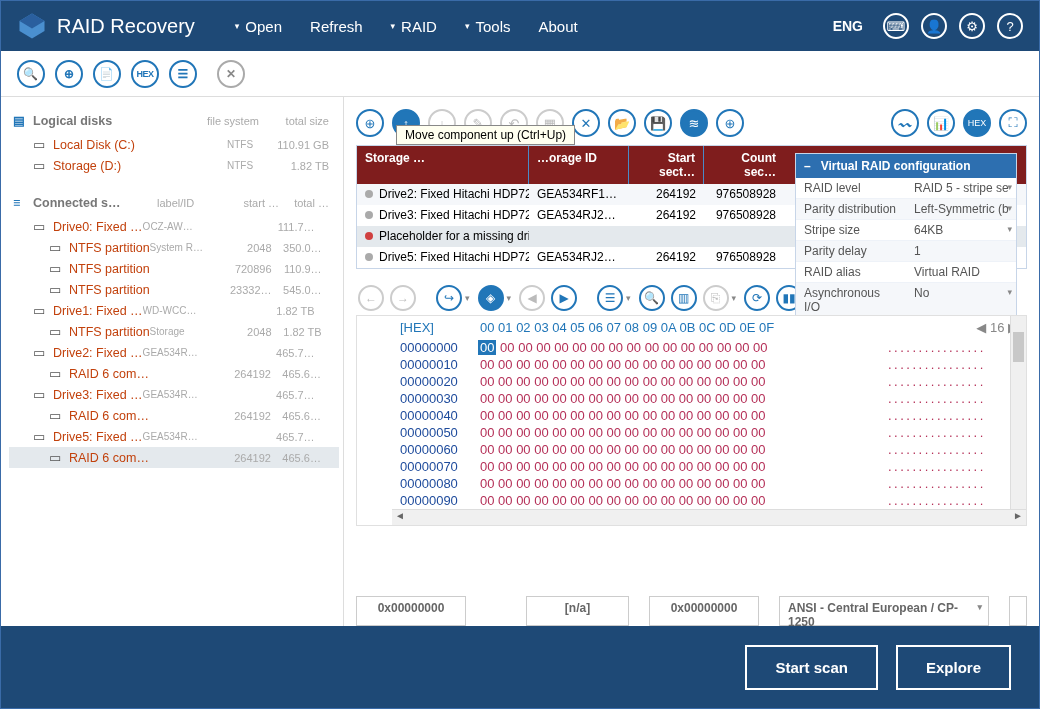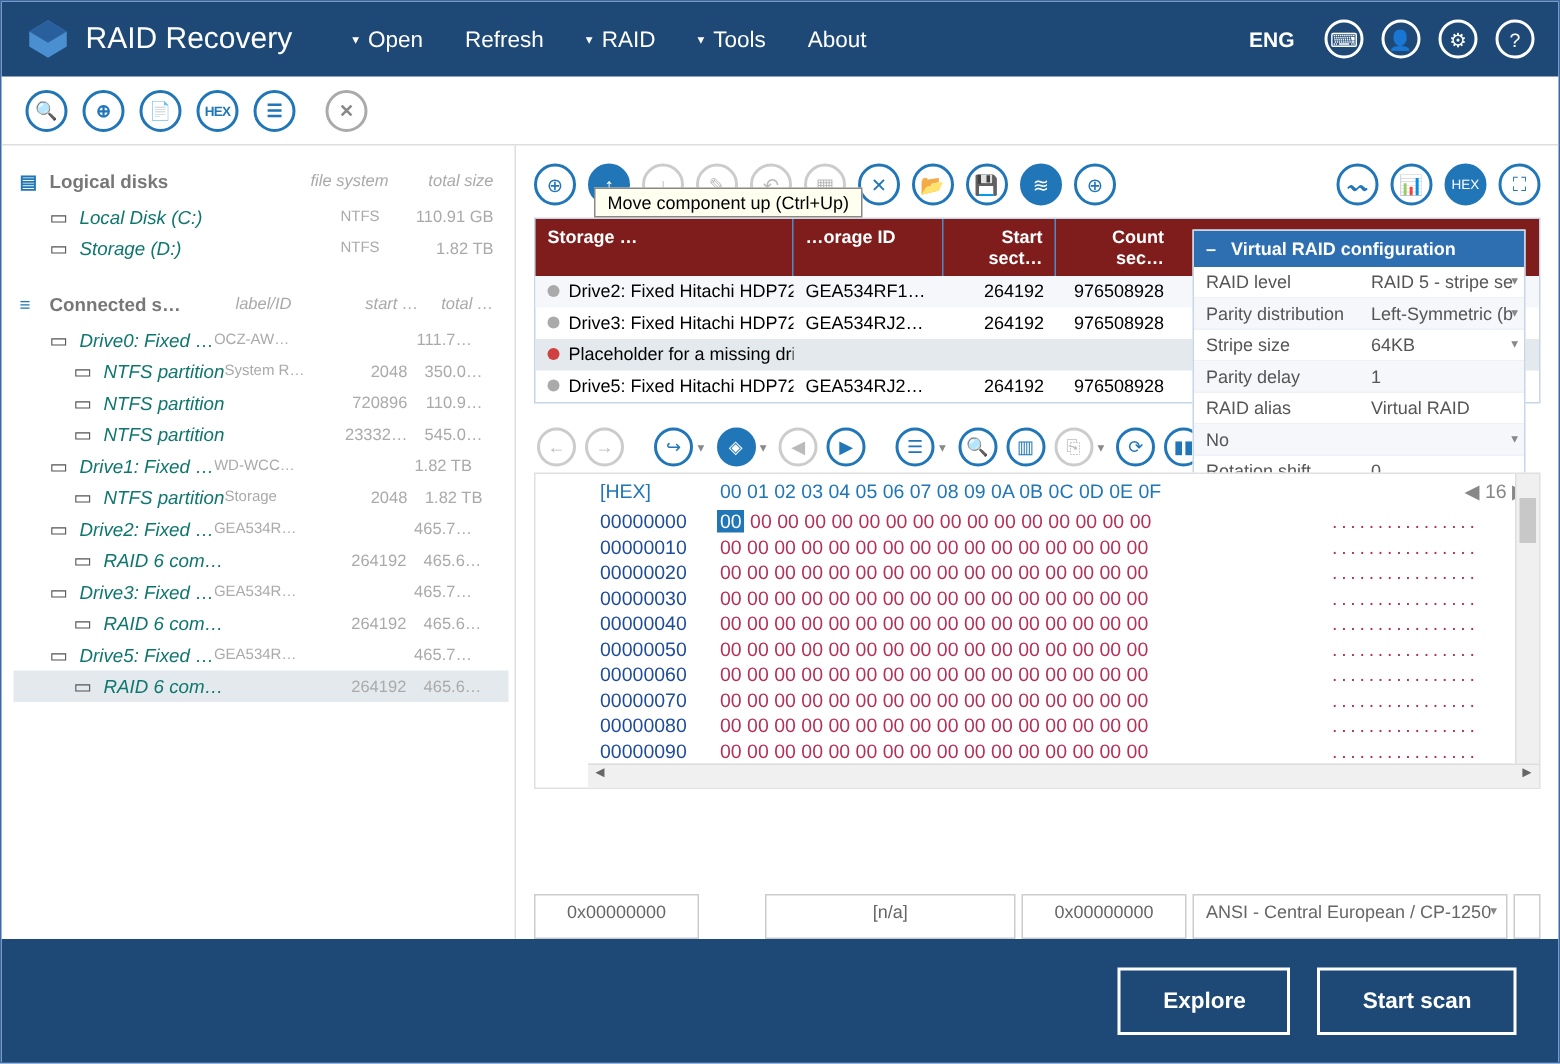--- a/index.html
+++ b/index.html
@@ -16,30 +16,30 @@
 
 .outer-toolbar { height: 46px; border-bottom: 1px solid #ddd; display: flex; align-items: center; padding: 0 16px; gap: 10px; }
 .tool-btn { width: 28px; height: 28px; border: 2px solid #2176b8; border-radius: 50%; display: flex; align-items: center; justify-content: center; color: #2176b8; cursor: pointer; font-size: 12px; font-weight: bold; }
 .tool-btn.hex-btn { font-size: 9px; letter-spacing: -0.5px; }
 .tool-btn.x-btn { border-color: #aaa; color: #888; margin-left: 10px; }
 
 .body-area { display: flex; height: 529px; }
 .sidebar { width: 343px; border-right: 1px solid #ddd; padding: 10px 4px 0 8px; font-size: 12.5px; color: #555; display: flex; flex-direction: column; }
 .side-section-hdr { display: flex; align-items: center; padding: 6px 4px; font-weight: bold; color: #777; }
 .side-section-hdr .sicon { width: 20px; display: inline-block; color: #2176b8; }
-.side-cols { margin-left: auto; display: flex; color: #aaa; font-weight: normal; font-size: 11px; font-style: italic; }
+.side-cols { margin-left: auto; display: flex; color: #aaa; font-weight: normal; font-size: 11px; }
 .col-fs { width: 72px; }
 .col-ss { width: 50px; text-align: right; }
 .col-ts { width: 56px; text-align: right; padding-right: 6px; }
 .side-row { display: flex; align-items: center; padding: 3px 4px; cursor: pointer; }
 .side-row.indent1 { padding-left: 24px; }
 .side-row.indent2 { padding-left: 40px; }
 .side-row.selected { background: #e4e9ed; }
 .side-row .dicon { width: 20px; display: inline-block; font-size: 13px; }
-.side-row .dname { flex: 0 1 auto; white-space: nowrap; overflow: hidden; text-overflow: ellipsis; max-width: 110px; color: #0f766e; font-style: italic; }
+.side-row .dname { flex: 0 1 auto; white-space: nowrap; overflow: hidden; text-overflow: ellipsis; max-width: 110px; color: #c2410c; }
 .side-row .extra { color: #aaa; font-size: 10px; width: 72px; overflow: hidden; text-overflow: ellipsis; white-space: nowrap; }
 .side-row .sstart { color: #aaa; font-size: 11px; width: 50px; text-align: right; }
 .side-row .ssize { color: #aaa; font-size: 11px; width: 56px; text-align: right; padding-right: 6px; }
 
 .main-pane { flex: 1; display: flex; flex-direction: column; position: relative; padding-top: 8px; }
 .mp-toolbar { height: 36px; display: flex; align-items: center; padding: 0 12px; gap: 8px; position: relative; }
 .mp-btn { width: 28px; height: 28px; border: 2px solid #2176b8; border-radius: 50%; display: flex; align-items: center; justify-content: center; color: #2176b8; cursor: pointer; font-size: 13px; }
 .mp-btn.disabled { border-color: #ccc; color: #bbb; cursor: default; }
 .mp-btn.filled { background: #2176b8; color: #fff; }
 .mp-spacer { flex: 1; }
@@ -88,21 +88,21 @@
 .hex-bytes { color: #b53058; width: 390px; }
 .hex-bytes .sel { background: #2176b8; color: #fff; padding: 0 2px; margin-left: -2px; }
 .hex-ascii { margin-left: 18px; color: #b53058; letter-spacing: 2.5px; }
 .hex-scroll-h { height: 16px; background: #f0f0f0; border-top: 1px solid #ddd; position: relative; }
 .hex-scroll-h .sb-left, .hex-scroll-h .sb-right { position: absolute; top: 0; width: 16px; height: 16px; text-align: center; font-size: 10px; color: #666; }
 .hex-scroll-h .sb-left { left: 0; }
 .hex-scroll-h .sb-right { right: 0; }
 .hex-scroll-v { position: absolute; right: 0; top: 0; bottom: 16px; width: 16px; background: #f0f0f0; border-left: 1px solid #ddd; }
 .hex-scroll-v .sb-thumb { position: absolute; top: 16px; left: 2px; right: 2px; height: 30px; background: #c8c8c8; }
 
-.bottom-fields { height: 30px; margin: 6px 12px 0 12px; display: flex; gap: 4px; font-size: 12px; }
+.bottom-fields { height: 30px; margin: 6px 12px 0 12px; display: flex; gap: 20px; font-size: 12px; font-weight: bold; }
 .bf { border: 1px solid #ccc; padding: 4px 8px; text-align: center; color: #666; }
 .bf1 { width: 110px; }
 .bf2 { flex: 1; margin-left: 40px; }
 .bf3 { width: 110px; }
 .bf4 { width: 210px; text-align: left; position: relative; }
 .bf4 .dd { position: absolute; right: 6px; top: 5px; color: #888; font-size: 9px; }
 .bf5 { width: 18px; }
 
 .footer { height: 82px; background: #1e4976; display: flex; align-items: center; justify-content: flex-end; padding: 0 28px; gap: 18px; }
 .foot-btn { border: 2px solid #fff; color: #fff; padding: 12px 28px; font-size: 15px; font-weight: bold; cursor: pointer; background: transparent; }
@@ -367,20 +367,21 @@
           </div>
           <div class="rc-row">
             <div class="rc-k">Parity delay</div>
             <div class="rc-v">1</div>
           </div>
           <div class="rc-row">
             <div class="rc-k">RAID alias</div>
             <div class="rc-v">Virtual RAID</div>
           </div>
           <div class="rc-row">
+            <div class="rc-k">Asynchronous I/O</div>
             <div class="rc-v">No<span class="rc-drop">▾</span></div>
           </div>
           <div class="rc-row">
             <div class="rc-k">Rotation shift value</div>
             <div class="rc-v">0</div>
           </div>
         </div>
     </div>
 
     <div class="hex-area">
@@ -479,15 +480,15 @@
       <div class="bf bf1">0x00000000</div>
       <div class="bf bf2">[n/a]</div>
       <div class="bf bf3">0x00000000</div>
       <div class="bf bf4"><span>ANSI - Central European / CP-1250</span><span class="dd">▾</span></div>
       <div class="bf bf5"></div>
     </div>
   </div>
 </div>
 
 <div class="footer">
+  <button class="foot-btn">Start scan</button>
   <button class="foot-btn">Explore</button>
-  <button class="foot-btn">Start scan</button>
 </div>
 
 </body></html>

